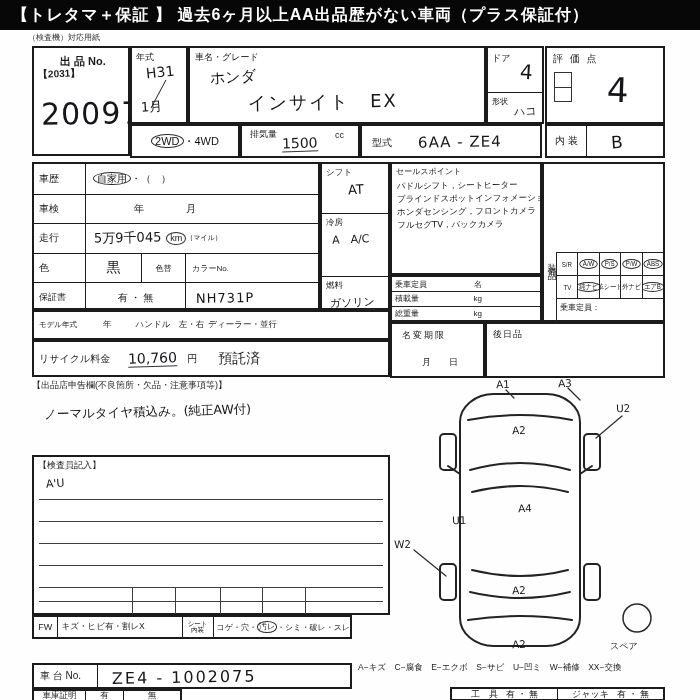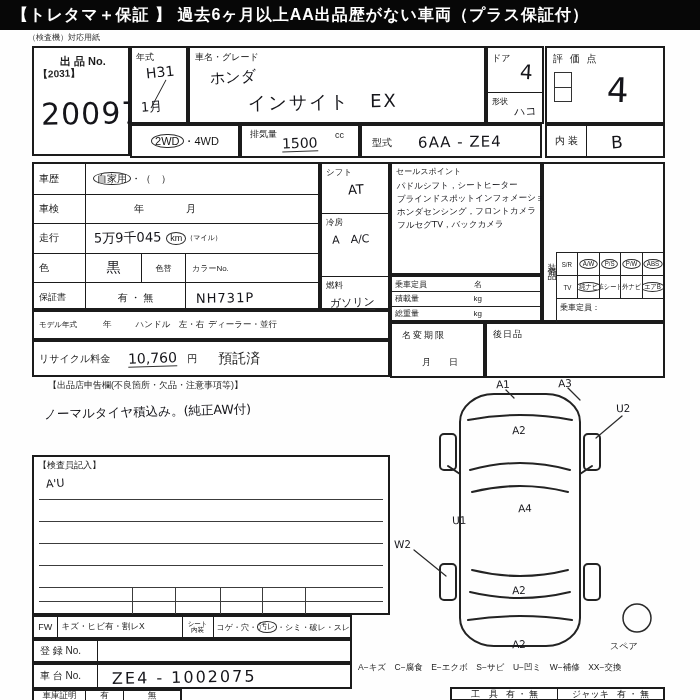--- a/index.html
+++ b/index.html
@@ -222,21 +222,21 @@
   </div>
 
   <div class="box" style="left:32px;top:340px;width:358px;height:37px;display:flex;align-items:center;">
     <span class="lbl" style="font-size:10px;margin-left:5px;font-family:Liberation Serif, serif;">リサイクル料金</span>
     <span class="hw" style="font-size:14px;margin-left:18px;border-bottom:1px solid #333;transform:rotate(-2deg);">10,760</span>
     <span class="lbl" style="font-size:10px;margin-left:10px;">円</span>
     <span class="lbl" style="font-size:14px;margin-left:21px;">預託済</span>
   </div>
 
   <div class="abs" style="left:32px;top:379px;width:358px;height:76px;">
-    <div class="lbl" style="font-size:9px;margin-left:16px;">【出品店申告欄(不良箇所・欠品・注意事項等)】</div>
+    <div class="lbl" style="font-size:9px;">【出品店申告欄(不良箇所・欠品・注意事項等)】</div>
     <div class="hw" style="font-size:12.5px;margin:10px 0 0 12px;transform:rotate(-1.5deg);">ノーマルタイヤ積込み。(純正AW付)</div>
   </div>
 
   <div class="box" style="left:32px;top:455px;width:358px;height:160px;">
     <span class="abs lbl" style="left:4px;top:2px;font-size:9px;">【検査員記入】</span>
     <span class="abs hw" style="left:12px;top:20px;font-size:11px;transform:rotate(-5deg);">A'U</span>
     <div class="rline" style="top:42px;"></div>
     <div class="rline" style="top:64px;"></div>
     <div class="rline" style="top:86px;"></div>
     <div class="rline" style="top:108px;"></div>
@@ -256,24 +256,20 @@
       <span style="font-size:6.5px;">シート</span>
       <span style="font-size:6.5px;">内装</span>
     </div>
     <div class="cell" style="flex:1;justify-content:flex-start;padding-left:3px;font-size:8px;white-space:nowrap;">
       <span>コゲ・穴・</span>
         <span class="circled" style="padding:0 1px;">汚レ</span>
         <span>・シミ・破レ・スレ</span>
     </div>
   </div>
 
-  <div class="box" style="left:32px;top:639px;width:320px;height:24px;display:flex;">
-    <div class="cell br lbl" style="width:64px;justify-content:flex-start;padding-left:6px;font-size:10px;">登 録 No.</div>
-    <div class="cell" style="flex:1;"></div>
-  </div>
 
   <div class="box" style="left:32px;top:663px;width:320px;height:26px;display:flex;">
     <div class="cell br lbl" style="width:64px;justify-content:flex-start;padding-left:6px;font-size:10px;">車 台 No.</div>
     <div class="cell hw" style="flex:1;justify-content:flex-start;padding-left:14px;font-size:16px;letter-spacing:2px;transform:rotate(-1deg);">ZE4 - 1002075</div>
   </div>
 
   <div class="box" style="left:32px;top:689px;width:150px;height:14px;display:flex;">
     <div class="cell br lbl" style="width:52px;font-size:8.5px;">車庫証明</div>
     <div class="cell br lbl" style="width:38px;font-size:8.5px;">有</div>
     <div class="cell lbl" style="flex:1;font-size:8.5px;">無</div>

